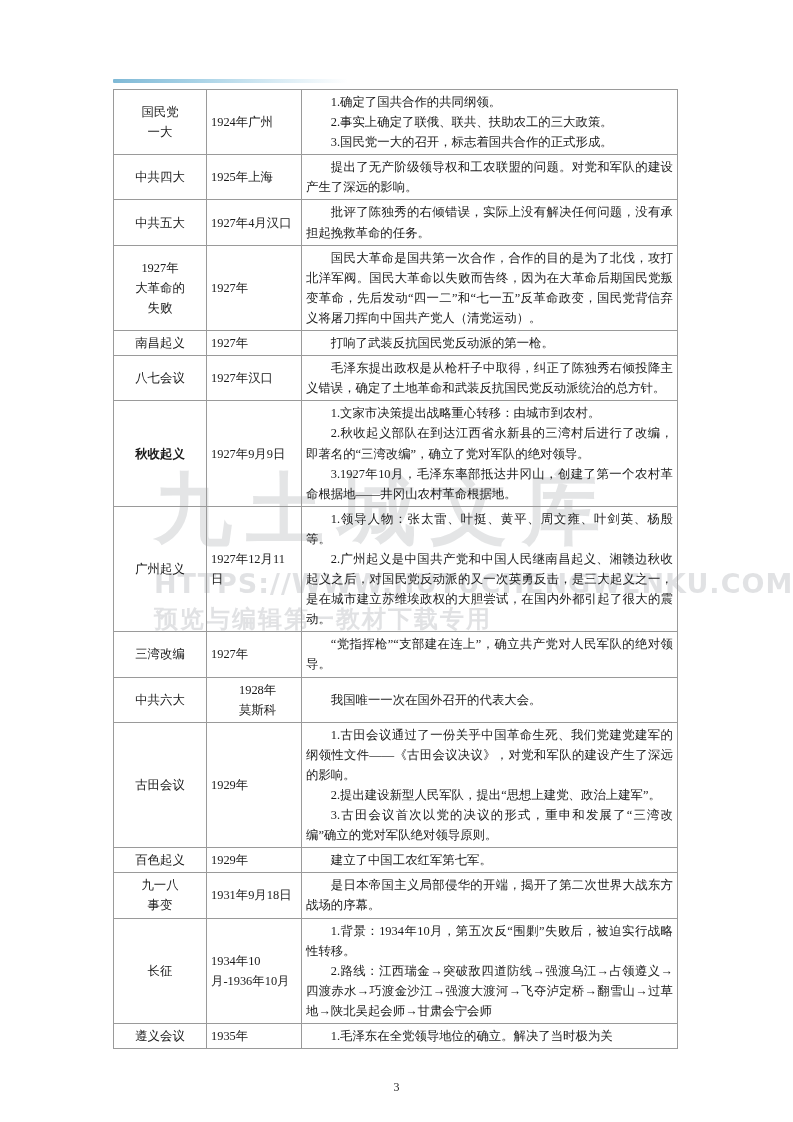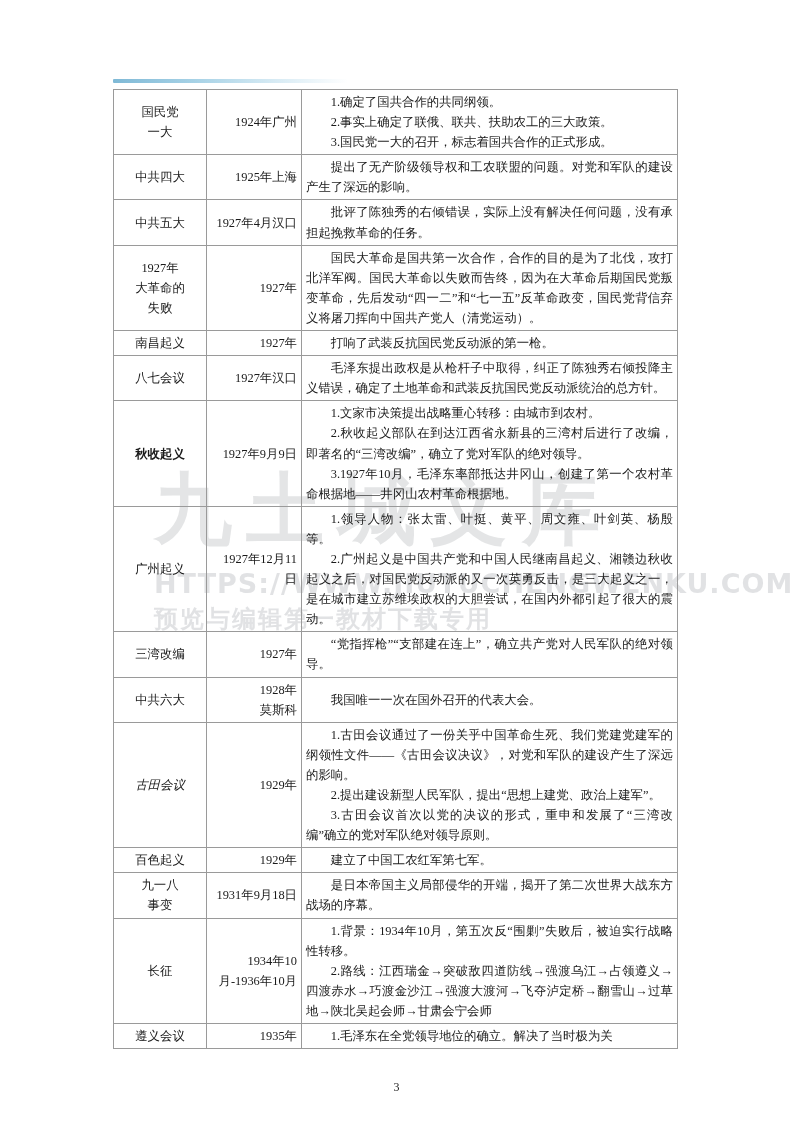--- a/index.html
+++ b/index.html
@@ -99,21 +99,21 @@
     vertical-align: middle;
     font-size: 12.4px;
     line-height: 1.62;
   }
   td.col-event {
     width: 84px;
     text-align: center;
   }
   td.col-time {
     width: 86px;
-    text-align: right;
+    text-align: left;
   }
   td.col-desc {
     width: 367px;
     text-align: justify;
     text-justify: inter-ideograph;
     vertical-align: top;
     padding-top: 3px;
     padding-bottom: 3px;
   }
   td.col-event, td.col-time {
@@ -228,21 +228,21 @@
         </tr>
         <tr>
           <td class="col-event center-mid" style="white-space: pre-line;">中共六大</td>
           <td class="col-time center-mid" style="white-space: pre-line; padding-left: 32px;">1928年
 莫斯科</td>
           <td class="col-desc">
             <p class="p">我国唯一一次在国外召开的代表大会。</p>
           </td>
         </tr>
         <tr>
-          <td class="col-event center-mid" style="white-space: pre-line; font-style: italic;">古田会议</td>
+          <td class="col-event center-mid" style="white-space: pre-line;">古田会议</td>
           <td class="col-time center-mid" style="white-space: pre-line;">1929年</td>
           <td class="col-desc">
             <p class="p">1.古田会议通过了一份关乎中国革命生死、我们党建党建军的纲领性文件——《古田会议决议》，对党和军队的建设产生了深远的影响。</p>
             <p class="p">2.提出建设新型人民军队，提出“思想上建党、政治上建军”。</p>
             <p class="p">3.古田会议首次以党的决议的形式，重申和发展了“三湾改编”确立的党对军队绝对领导原则。</p>
           </td>
         </tr>
         <tr>
           <td class="col-event" style="white-space: pre-line;">百色起义</td>
           <td class="col-time" style="white-space: pre-line;">1929年</td>

